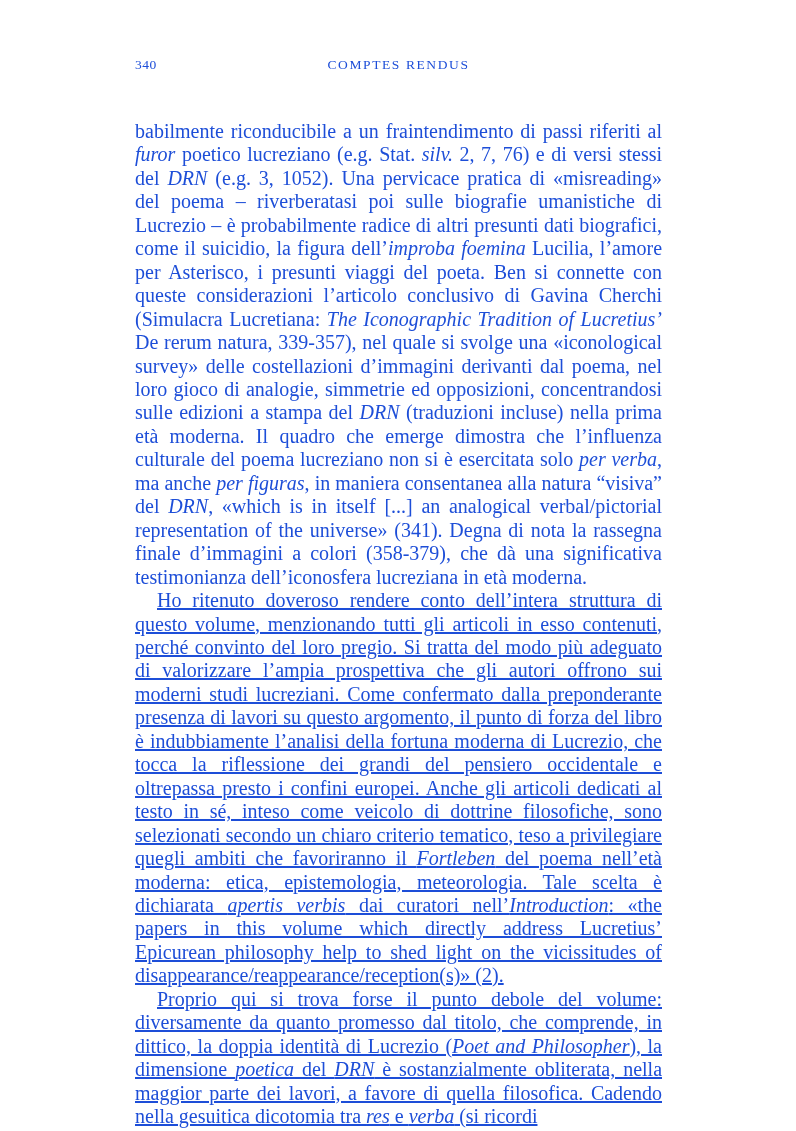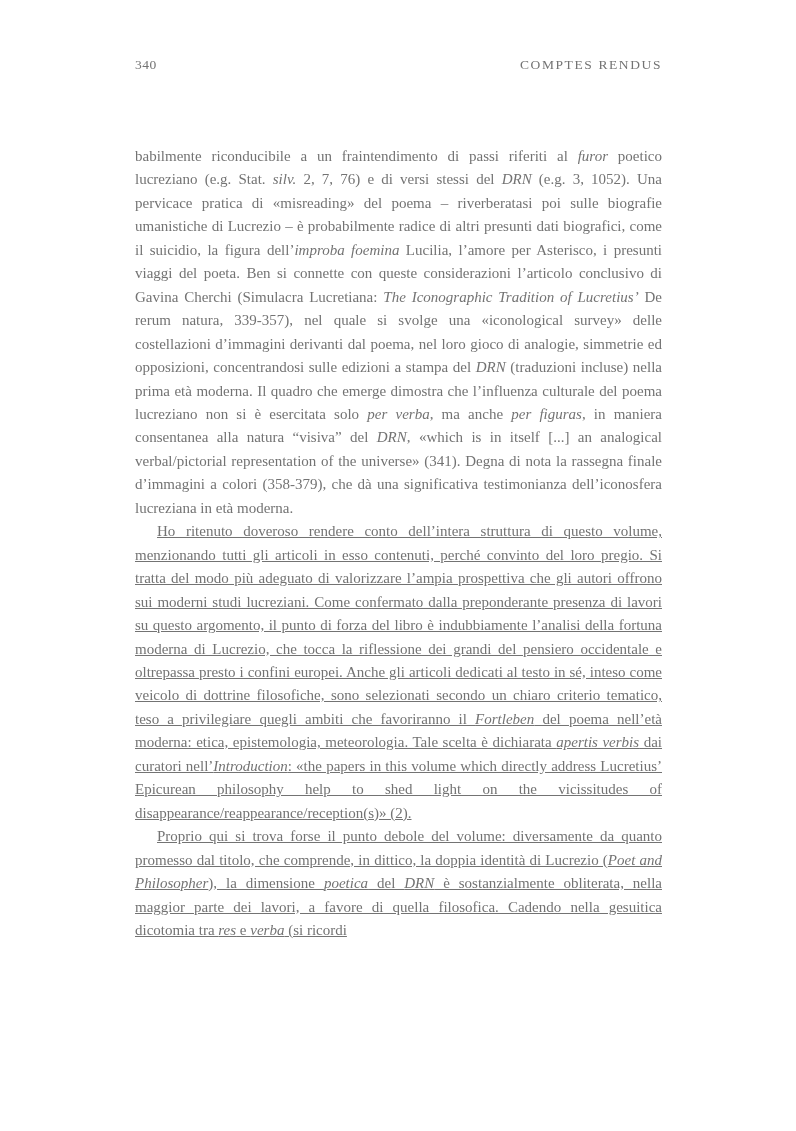--- a/index.html
+++ b/index.html
@@ -7,47 +7,47 @@
     padding: 0;
     background: #ffffff;
   }
   .page {
     position: relative;
     width: 796px;
     height: 1131px;
     background: #ffffff;
     overflow: hidden;
     font-family: "Liberation Serif", "DejaVu Serif", serif;
-    color: #737373;
+    color: #1d4ed8;
   }
   .page-header {
     position: absolute;
     top: 57px;
     left: 135px;
     width: 527px;
     font-size: 13.5px;
     line-height: 16px;
   }
   .page-number {
     position: absolute;
     left: 0;
     top: 0;
     letter-spacing: 0.5px;
   }
   .running-title {
     display: block;
-    text-align: right;
+    text-align: center;
     letter-spacing: 1.6px;
   }
   .page-body {
     position: absolute;
-    top: 145px;
+    top: 120px;
     left: 135px;
     width: 527px;
-    font-size: 15px;
+    font-size: 20px;
     line-height: 23.45px;
     text-align: justify;
     text-justify: inter-word;
   }
   .page-body p {
     margin: 0;
     padding: 0;
   }
   .page-body p.indent {
     text-indent: 22px;

